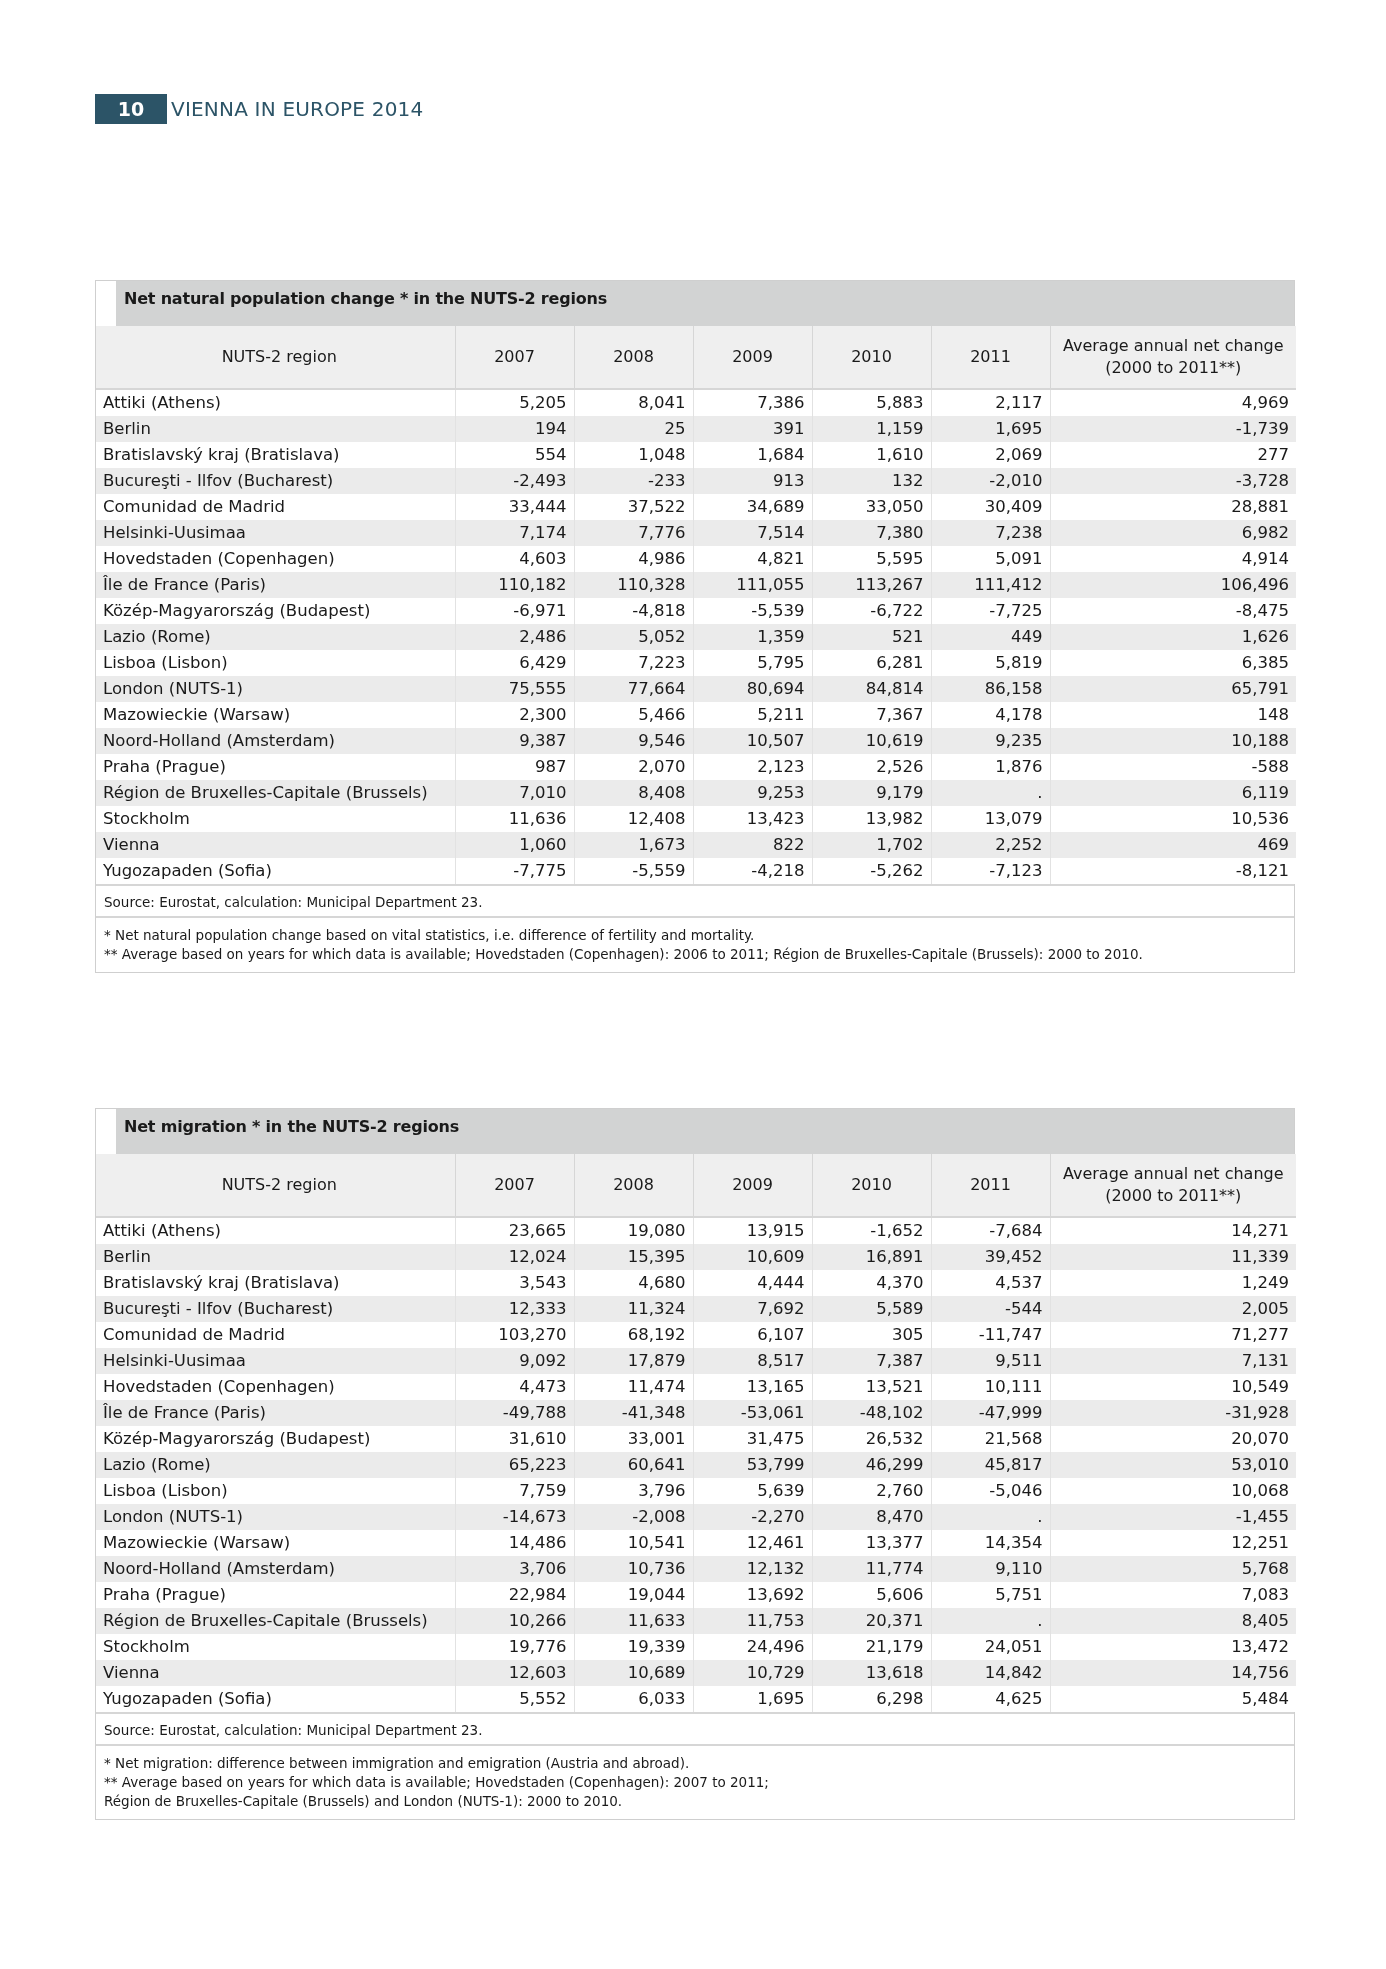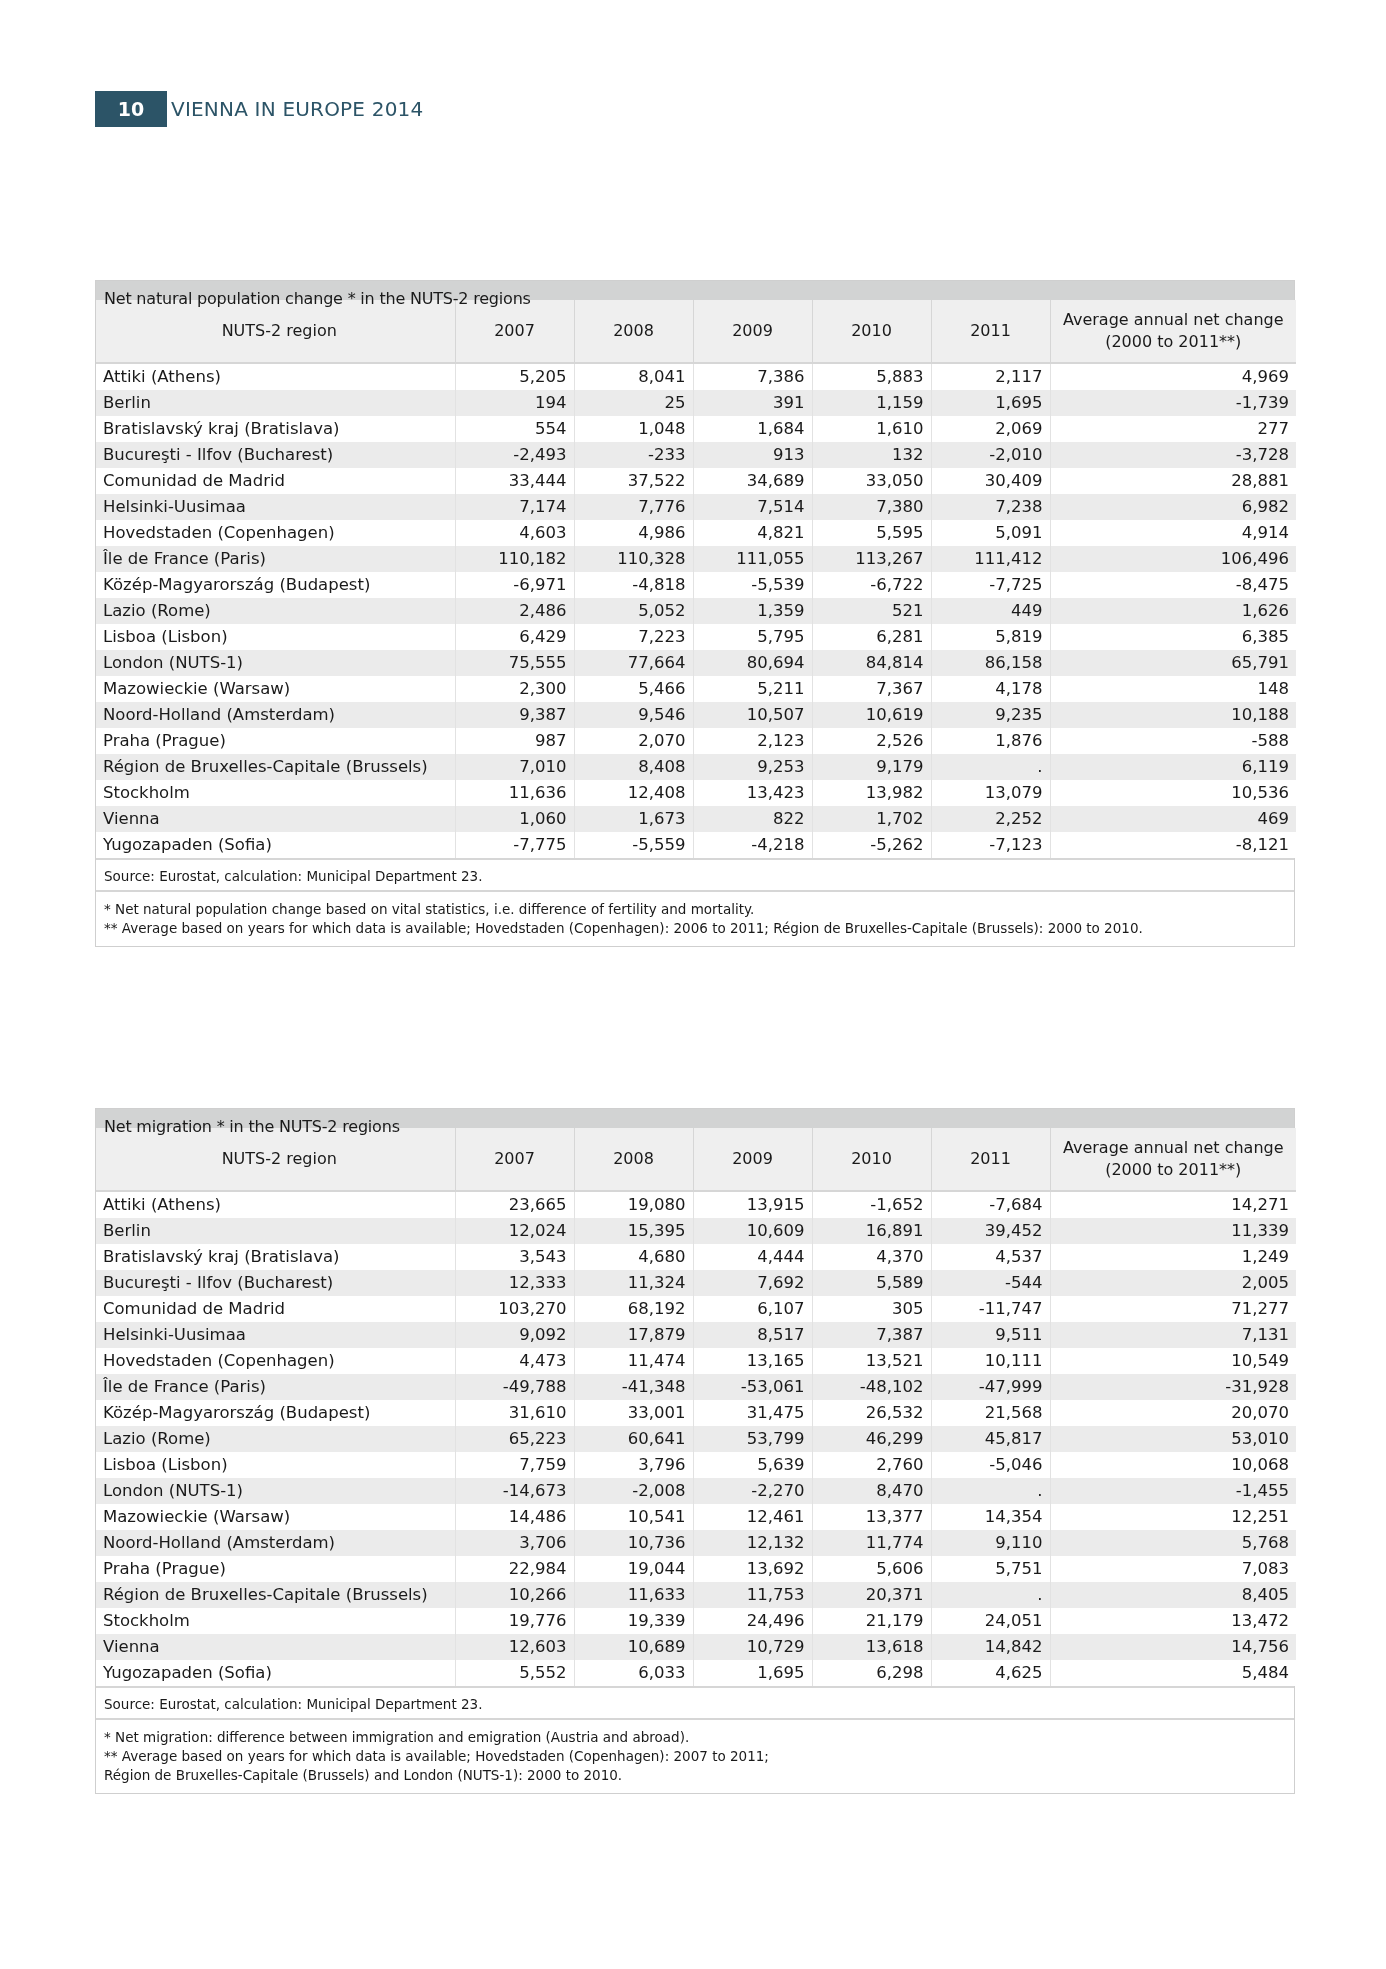--- a/index.html
+++ b/index.html
@@ -1,22 +1,22 @@
 <!DOCTYPE html>
 <html><head>
   <meta charset="utf-8">
   <style>
     html, body { margin: 0; padding: 0; background: #ffffff; }
     body { width: 1386px; height: 1969px; position: relative; font-family: "DejaVu Sans", "Liberation Sans", sans-serif; color: #1a1a1a; }
     .page-header { position: absolute; left: 95px; top: 94px; height: 30px; display: flex; align-items: center; }
-    .page-number { background: #2c5467; color: #ffffff; font-weight: bold; font-size: 19px; width: 72px; height: 36px; display: flex; align-items: center; justify-content: center; }
+    .page-number { background: #2c5467; color: #ffffff; font-weight: bold; font-size: 19px; width: 72px; height: 30px; display: flex; align-items: center; justify-content: center; }
     .running-title { margin-left: 4px; color: #2c5467; font-size: 20px; letter-spacing: 0.2px; }
 
     .table-block { position: absolute; left: 95px; width: 1200px; border: 1px solid #cfcfcf; box-sizing: border-box; }
-    .tbl-title { background: #d2d3d3; height: 19px; line-height: 35px; padding-left: 8px; font-weight: normal; font-size: 16px; letter-spacing: -0.2px; }
+    .tbl-title { background: #d2d3d3; height: 45px; line-height: 35px; padding-left: 8px; font-weight: bold; font-size: 16px; letter-spacing: -0.2px; margin-left: 20px; }
     table { border-collapse: collapse; width: 100%; table-layout: fixed; font-size: 16.5px; }
     col.c-region { width: 359px; }
     col.c-year { width: 119px; }
     col.c-avg { width: 246px; }
     thead th { background: #efefef; font-weight: normal; font-size: 16px; height: 62px; text-align: center; border-left: 1px solid #d6d6d6; border-bottom: 2px solid #d6d6d6; padding: 0 4px; line-height: 22px; }
     thead th:first-child { border-left: none; padding-left: 12px; }
     tbody td { height: 26px; padding: 0 7px; white-space: nowrap; border-left: 1px solid #e2e2e2; line-height: 26px; }
     tbody td:first-child { border-left: none; text-align: left; }
     tbody td.num { text-align: right; }
     tbody tr:nth-child(odd) td { background: #ffffff; }

